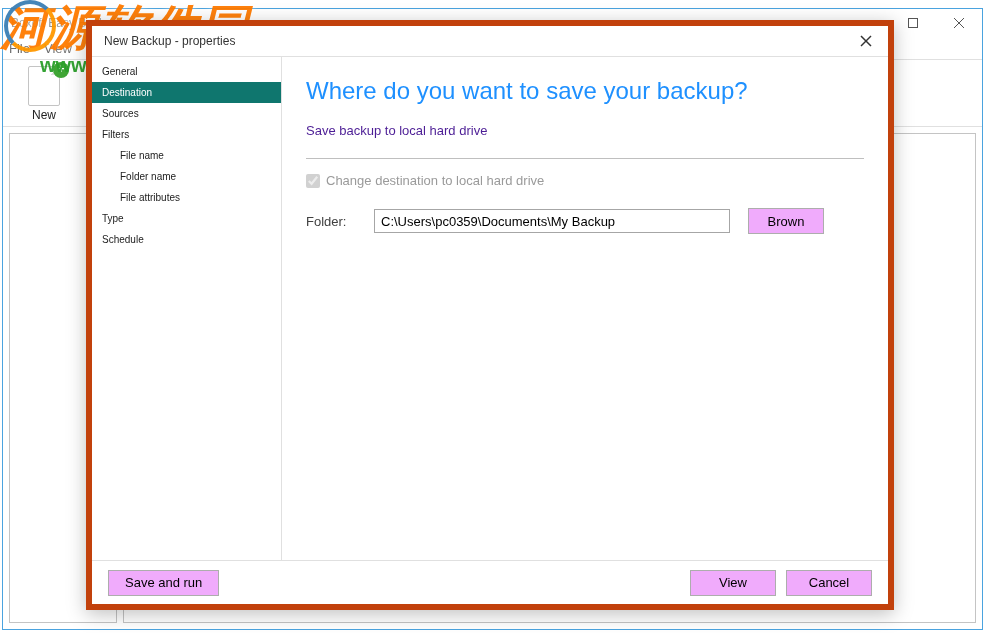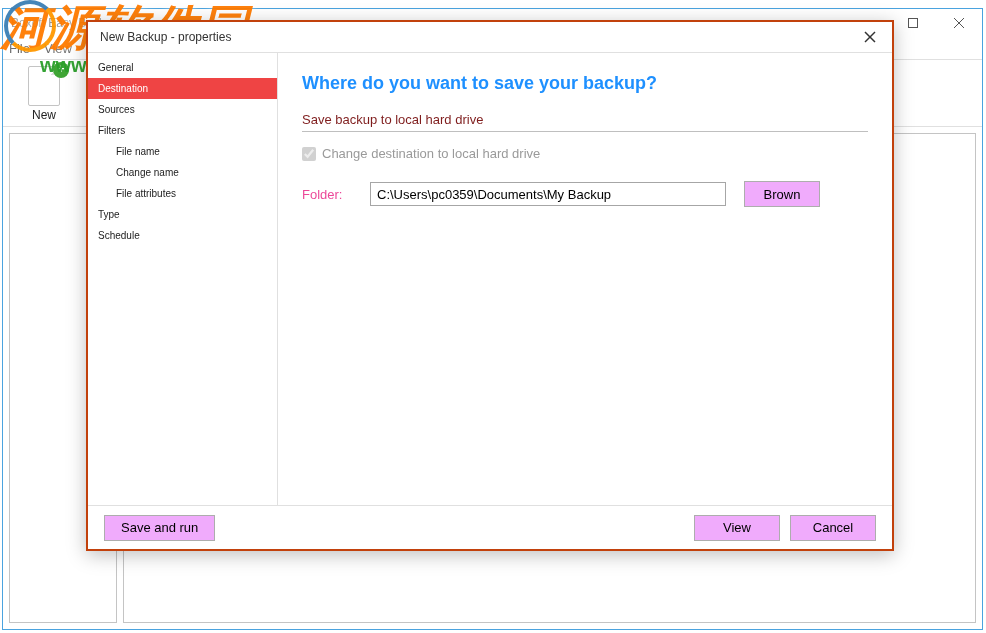--- a/index.html
+++ b/index.html
@@ -140,23 +140,23 @@
       border: 4px solid #ff9800;
       border-radius: 50%;
       border-left-color: #3b7fb5;
       border-top-color: #3b7fb5;
     }
 
     
     .dialog {
       position: absolute;
       left: 86px; top: 20px;
-      width: 808px; height: 531px;
-      background: #fff;
-      border: 2px solid #c2410c;
+      width: 808px; height: 590px;
+      background: #fff;
+      border: 6px solid #c2410c;
       box-shadow: 0 4px 18px rgba(0,0,0,0.25);
       z-index: 20;
       display: flex;
       flex-direction: column;
     }
     .dialog-header {
       height: 30px;
       display: flex;
       align-items: center;
       padding: 0 6px 0 12px;
@@ -183,60 +183,60 @@
       overflow: auto;
     }
     .tree-item {
       padding: 5px 10px;
       color: #222;
       font-size: 10px;
       cursor: default;
     }
     .tree-item.child { padding-left: 28px; }
     .tree-item.selected {
-      background: #ef4444;
+      background: #0f766e;
       color: #fff;
     }
     .main-pane {
       flex: 1;
       padding: 20px 24px;
     }
     .main-title {
       color: #1e90ff;
-      font-size: 18px;
-      font-weight: 700;
+      font-size: 24px;
+      font-weight: 400;
       margin-bottom: 18px;
     }
     .section-heading {
       border-bottom: 1px solid #bfbfbf;
-      padding-bottom: 4px;
+      padding-bottom: 20px;
       margin-bottom: 14px;
       font-size: 13px;
-      color: #7f1d1d;
+      color: #4c1d95;
     }
     .check-row {
       display: flex;
       align-items: flex-end;
       gap: 6px;
       color: #9a9a9a;
       font-size: 13px;
       margin-bottom: 20px;
     }
     .check-row input[type="checkbox"] {
       width: 14px; height: 14px;
       accent-color: #9a9a9a;
     }
     .form-row {
       display: flex;
       align-items: center;
       gap: 18px;
     }
     .form-row label {
       font-size: 13px;
-      color: #ec4899;
+      color: #404040;
       width: 50px;
     }
     .form-row input[type="text"] {
       flex: 1;
       max-width: 356px;
       height: 24px;
       border: 1px solid #a6a6a6;
       padding: 4px 6px;
       font-size: 13px;
       font-family: inherit;
@@ -325,21 +325,21 @@
         </svg>
     </div>
   </div>
   <div class="dialog-body">
     <div class="tree">
       <div class="tree-item">General</div>
       <div class="tree-item selected">Destination</div>
       <div class="tree-item">Sources</div>
       <div class="tree-item">Filters</div>
       <div class="tree-item child">File name</div>
-      <div class="tree-item child">Change name</div>
+      <div class="tree-item child">Folder name</div>
       <div class="tree-item child">File attributes</div>
       <div class="tree-item">Type</div>
       <div class="tree-item">Schedule</div>
     </div>
     <div class="main-pane">
       <div class="main-title">Where do you want to save your backup?</div>
       <div class="section-heading">Save backup to local hard drive</div>
       <div class="check-row">
         <input type="checkbox" checked="" disabled="" style="">
         <span>Change destination to local hard drive</span>

